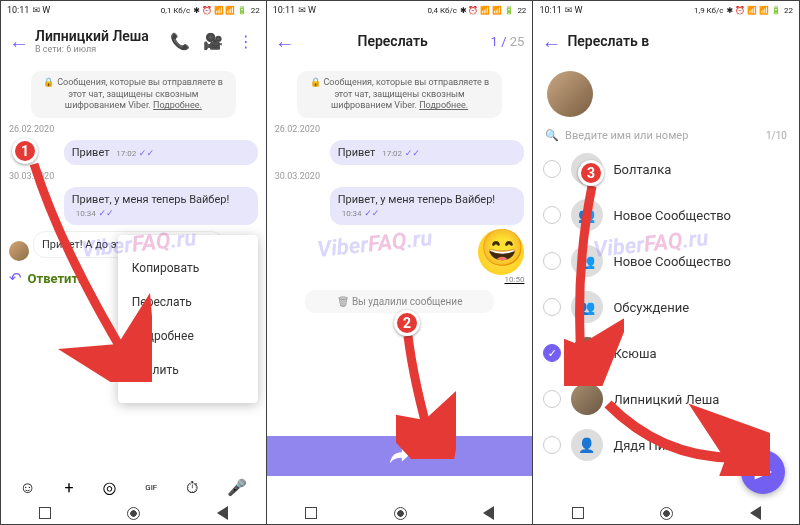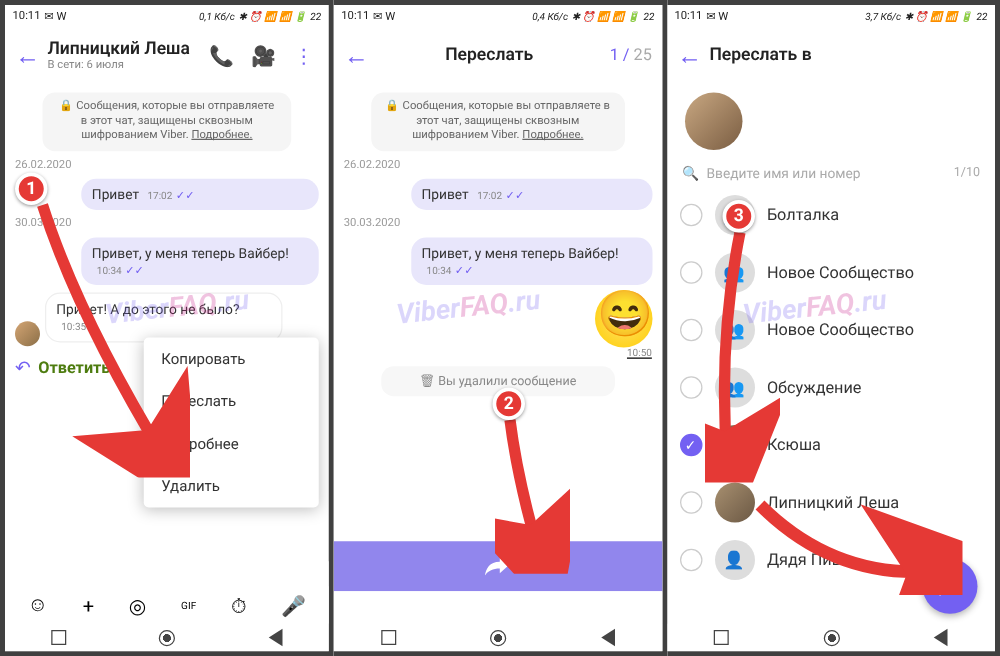--- a/index.html
+++ b/index.html
@@ -1,24 +1,24 @@
 <!DOCTYPE html>
 <html><head>
 <meta charset="utf-8">
 <style>
   * { box-sizing: border-box; margin: 0; padding: 0; }
   body { font-family: -apple-system, Roboto, sans-serif; background: #fff; }
   .wrapper { width: 800px; height: 525px; display: flex; gap: 0; position: relative; }
-  .phone { width: 304px; height: 525px; border: 4px solid #404040; position: relative; background: #fff; overflow: hidden; }
+  .phone { width: 304px; height: 525px; border: 1px solid #404040; position: relative; background: #fff; overflow: hidden; }
   .phone:nth-child(2), .phone:nth-child(3) { border-left: none; }
 
   
   .statusbar { height: 18px; display: flex; justify-content: space-between; align-items: center; padding: 0 6px; font-size: 9px; color: #222; }
   .sb-left, .sb-right { display: flex; align-items: center; gap: 3px; }
-  .sb-right span { font-size: 8px; font-style: italic; }
+  .sb-right span { font-size: 8px; }
 
   
   .header { height: 44px; display: flex; align-items: center; padding: 0 8px; gap: 6px; }
   .header .back { color: #7360f2; font-size: 20px; }
   .header .title-block { flex: 1; }
   .header .title { font-weight: 600; font-size: 14px; color: #222; }
   .header .subtitle { font-size: 9px; color: #888; }
   .header .icon { color: #7360f2; font-size: 16px; padding: 0 4px; }
   .counter { color: #7360f2; font-size: 13px; margin-left: auto; }
   .counter .total { color: #aaa; }
@@ -35,21 +35,21 @@
   .msg .ticks { color: #7360f2; font-size: 9px; }
   .msg-row { display: flex; align-items: flex-end; gap: 4px; }
   .avatar-xs { width: 20px; height: 20px; border-radius: 50%; background: linear-gradient(135deg,#d4a574,#8b6f47); flex-shrink:0; }
   .selected-msg { background: #e8e6fb; border-radius: 12px; padding: 6px 8px; font-size: 11px; margin: 3px 0; }
   .sticker-row { display:flex; justify-content:flex-end; margin:4px 0;text-decoration:underline;}
   .sticker { width: 46px; height: 46px; background: radial-gradient(circle,#ffe36e,#ffcc00); border-radius: 50%; position: relative; }
   .sticker::before { content:"😄"; font-size:36px; position:absolute; top:-2px; left:2px;}
   .sticker-time { font-size:8px; color:#888; text-align:right; }
 
   
-  .context-menu { position: absolute; right: 8px; bottom: 60px; width: 140px; background: #fff; box-shadow: 0 2px 12px rgba(0,0,0,0.25); border-radius: 4px; padding: 0 0; }
+  .context-menu { position: absolute; right: 8px; bottom: 60px; width: 140px; background: #fff; box-shadow: 0 2px 12px rgba(0,0,0,0.25); border-radius: 4px; padding: 16px 0; }
   .context-menu .item { padding: 10px 14px; font-size: 12px; color: #333; }
 
   
   .inputbar { position: absolute; bottom: 22px; left: 0; right: 0; height: 50px; display: flex; align-items: center; padding: 0 6px; gap: 4px; background: #fff; }
   .inputbar .placeholder { color: #aaa; font-size: 11px; flex:1; }
 
   
   .forward-bar { position:absolute; bottom:48px; left:0; right:0; height:40px; background:#9186ed; display:flex; align-items:center; justify-content:center; }
   .forward-bar svg { fill:#fff; }
   .deleted-notice { text-align:center; font-size:10px; color:#888; padding:6px; background:#f7f7f7; border-radius:10px; margin:6px 30px;}
@@ -210,21 +210,21 @@
     <div class="watermark" style="top:230px;left:50px;"><span>Viber</span><span class="faq">FAQ</span><span>.ru</span></div>
   </div>
 
   <div class="phone">
     <div class="statusbar">
       <div class="sb-left">
           <span>10:11</span>
           <span>✉ W</span>
         </div>
       <div class="sb-right">
-          <span>3,7 Кб/с</span>
+          <span>1,9 Кб/с</span>
           <span>✱ ⏰ 📶 📶 🔋</span>
           <span>22</span>
         </div>
     </div>
     <div class="header">
       <span class="back">←</span>
       <div class="title">Переслать в</div>
     </div>
     <div class="avatar-lg"></div>
     <div class="search-row">

